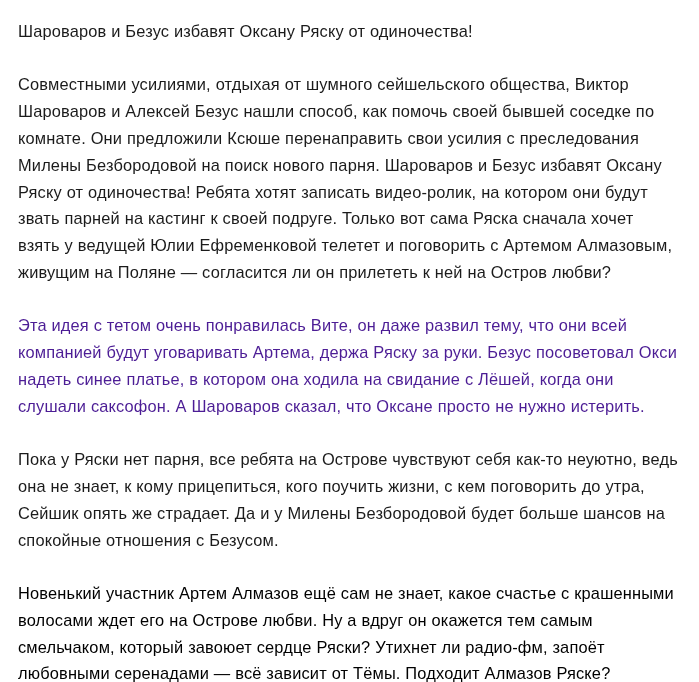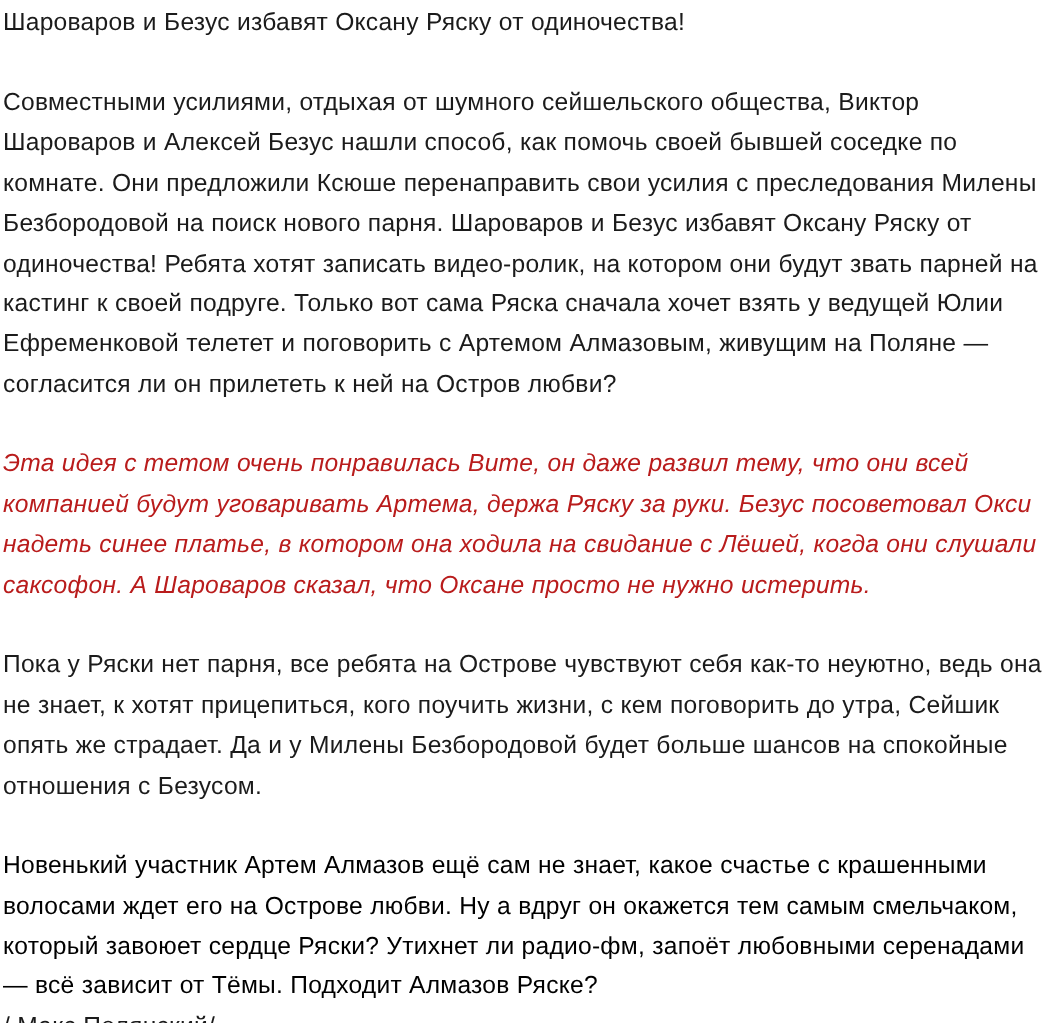--- a/index.html
+++ b/index.html
@@ -17,21 +17,21 @@
 
   #article {
     box-sizing: border-box;
     width: 699px;
     padding: 0px 4px 0px 2px;
   }
 
   .lead,
   .para,
   .signature {
-    margin: 0;
+    margin: 16px;
     color: #1b1b1b;
     font-size: 16.4px;
     line-height: 26.8px;
     text-align: left;
     letter-spacing: 0.01em;
     word-spacing: 0.005em;
     -webkit-font-smoothing: antialiased;
   }
 
   .lead {
@@ -49,21 +49,21 @@
 </style>
 </head>
 <body style="background: rgb(255, 255, 255);">
 
 <article id="article">
 
   <p class="lead" style="color: rgb(27, 27, 27);">Шароваров и Безус избавят Оксану Ряску от одиночества!</p>
 
   <p class="para" style="color: rgb(27, 27, 27);">Совместными усилиями, отдыхая от шумного сейшельского общества, Виктор Шароваров и Алексей Безус нашли способ, как помочь своей бывшей соседке по комнате. Они предложили Ксюше перенаправить свои усилия с преследования Милены Безбородовой на поиск нового парня. Шароваров и Безус избавят Оксану Ряску от одиночества! Ребята хотят записать видео-ролик, на котором они будут звать парней на кастинг к своей подруге. Только вот сама Ряска сначала хочет взять у ведущей Юлии Ефременковой телетет и поговорить с Артемом Алмазовым, живущим на Поляне — согласится ли он прилететь к ней на Остров любви?</p>
 
-  <p class="para" style="color: #b91c1c; font-style: italic;">Эта идея с тетом очень понравилась Вите, он даже развил тему, что они всей компанией будут уговаривать Артема, держа Ряску за руки. Безус посоветовал Окси надеть синее платье, в котором она ходила на свидание с Лёшей, когда они слушали саксофон. А Шароваров сказал, что Оксане просто не нужно истерить.</p>
+  <p class="para" style="color: #4c1d95;">Эта идея с тетом очень понравилась Вите, он даже развил тему, что они всей компанией будут уговаривать Артема, держа Ряску за руки. Безус посоветовал Окси надеть синее платье, в котором она ходила на свидание с Лёшей, когда они слушали саксофон. А Шароваров сказал, что Оксане просто не нужно истерить.</p>
 
-  <p class="para" style="color: rgb(27, 27, 27);">Пока у Ряски нет парня, все ребята на Острове чувствуют себя как-то неуютно, ведь она не знает, к хотят прицепиться, кого поучить жизни, с кем поговорить до утра, Сейшик опять же страдает. Да и у Милены Безбородовой будет больше шансов на спокойные отношения с Безусом.</p>
+  <p class="para" style="color: rgb(27, 27, 27);">Пока у Ряски нет парня, все ребята на Острове чувствуют себя как-то неуютно, ведь она не знает, к кому прицепиться, кого поучить жизни, с кем поговорить до утра, Сейшик опять же страдает. Да и у Милены Безбородовой будет больше шансов на спокойные отношения с Безусом.</p>
 
   <p class="para" style="color: #000000;">Новенький участник Артем Алмазов ещё сам не знает, какое счастье с крашенными волосами ждет его на Острове любви. Ну а вдруг он окажется тем самым смельчаком, который завоюет сердце Ряски? Утихнет ли радио-фм, запоёт любовными серенадами — всё зависит от Тёмы. Подходит Алмазов Ряске?</p>
 
   <p class="signature" style="color: rgb(27, 27, 27);">/ Макс Полянский/</p>
 
 </article>
 
 </body></html>

